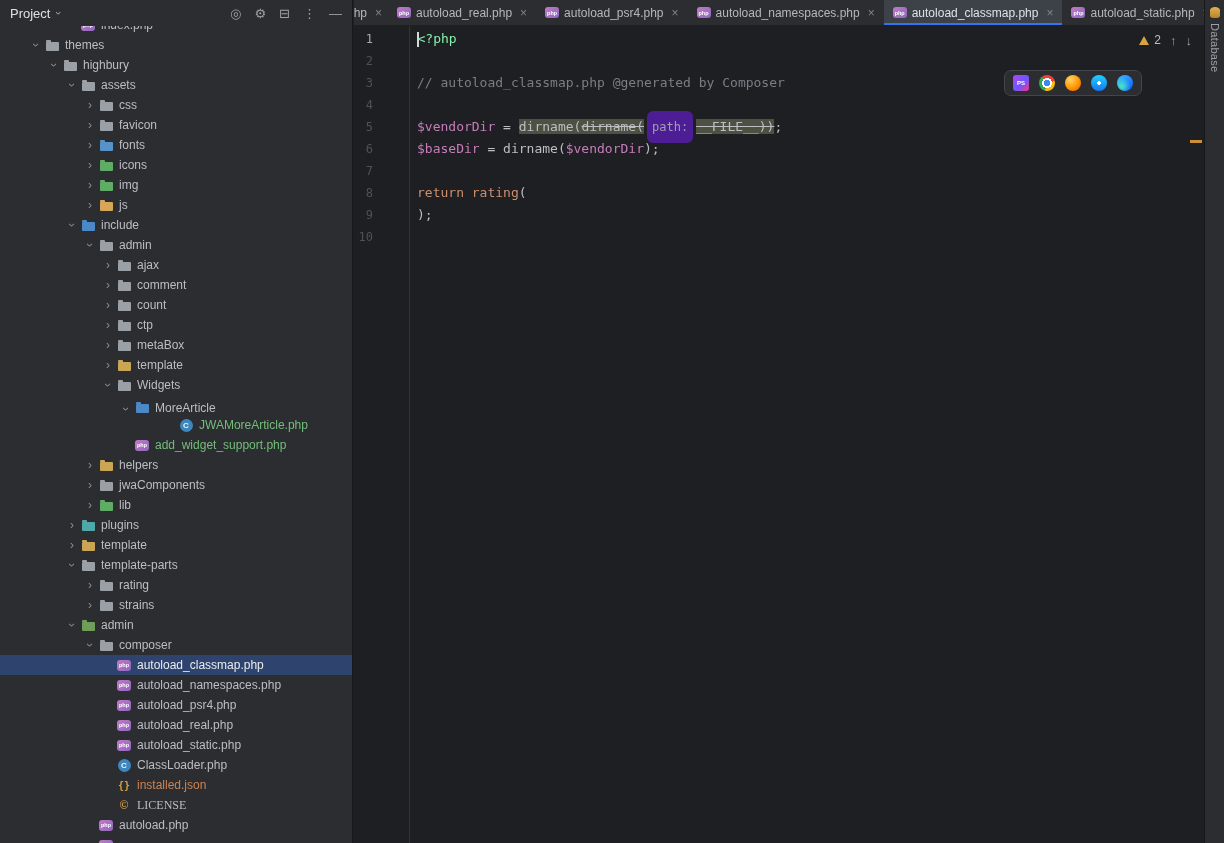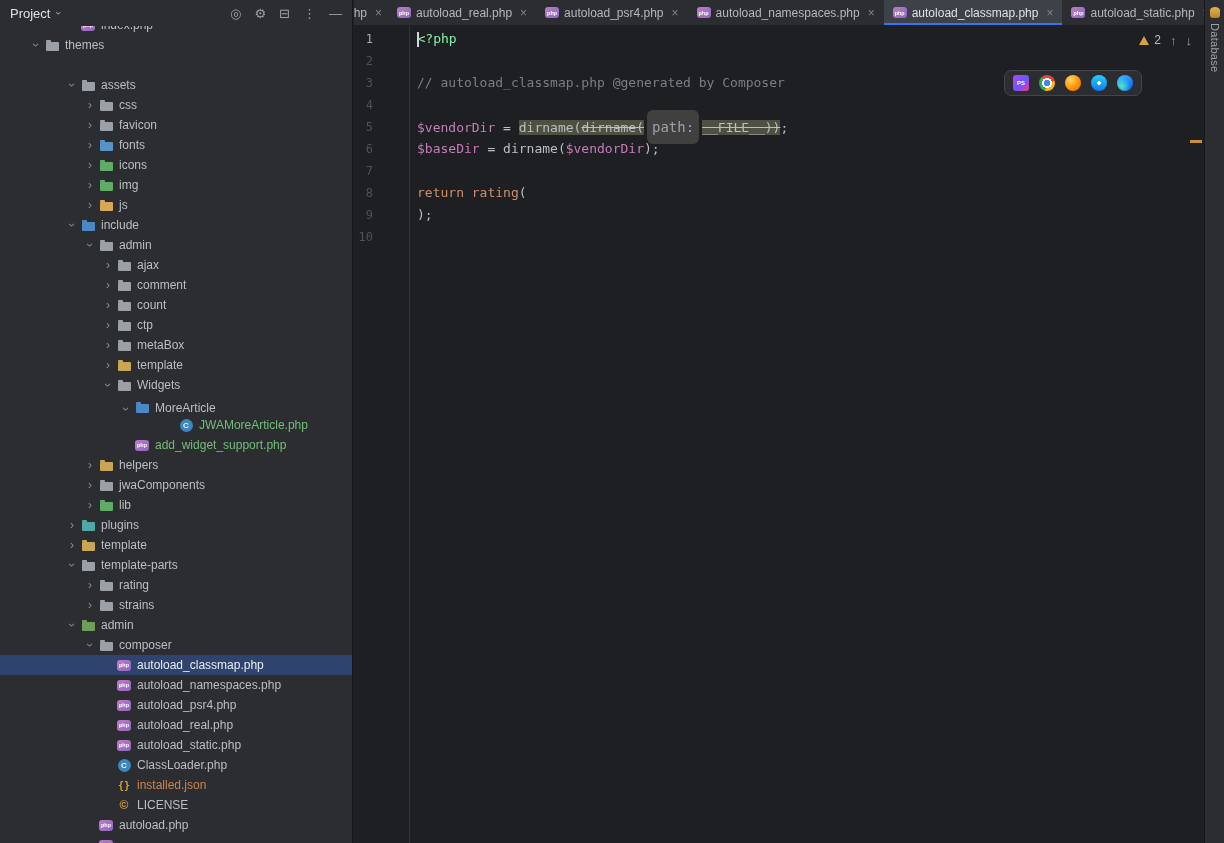--- a/index.html
+++ b/index.html
@@ -45,21 +45,21 @@
   .lnum.active{color:#A8ABB2;}
   #code{position:absolute;left:57px;top:2px;right:14px;font-family:"DejaVu Sans Mono",monospace;font-size:13px;line-height:22px;color:#BCBEC4;}
   .cline{height:22px;white-space:pre;padding-left:6px;}
   .s-tag{color:#86efac;}
   .s-comment{color:#7A7E85;}
   .s-var{color:#C77DBB;}
   .s-keyword{color:#CF8E6D;}
   .s-plain{color:#BCBEC4;}
   .hl{background:#4E5042;}
   .strike{text-decoration:line-through;}
-  .s-hint{background:#404040;color:#9DA0A8;font-size:14px;border-radius:6px;padding:9px 5px;margin:0 3px;font-family:"DejaVu Sans Mono",monospace;}
+  .s-hint{background:#4c1d95;color:#9DA0A8;font-size:12px;border-radius:6px;padding:9px 5px;margin:0 3px;font-family:"DejaVu Sans Mono",monospace;}
   .caret{display:inline-block;width:1.5px;height:15px;background:#D4D6DB;vertical-align:middle;margin-right:-1px;}
 
   #inspection{position:absolute;top:7px;right:12px;display:flex;align-items:center;gap:9px;}
   .warn-tri{width:0;height:0;border-left:5.5px solid transparent;border-right:5.5px solid transparent;border-bottom:9px solid #D9A343;}
   #warn-count{font-size:12px;color:#BCBEC4;margin-left:-4px;}
   .nav-arrow{color:#9DA0A8;font-size:13px;line-height:1;}
 
   #browser-toolbar{position:absolute;top:44px;right:62px;height:26px;display:flex;align-items:center;gap:10px;padding:0 8px;background:#2B2D30;border:1px solid #43454A;border-radius:7px;box-sizing:border-box;}
   .bicon{width:16px;height:16px;border-radius:50%;flex:none;}
   .b-phpstorm{border-radius:3px;background:linear-gradient(135deg,#B345F1,#6B57FF 55%,#FF318C);display:flex;align-items:center;justify-content:center;}
@@ -88,20 +88,27 @@
         </span>
         <span>index.php</span>
       </div>
       <div class="trow" style="top: 35px;">
         <span class="chev" style="margin-left: 28px;"><span class="exp">›</span></span>
         <span class="ticon">
           <span class="i-folder" style="background: rgb(154, 160, 166);"></span>
         </span>
         <span>themes</span>
       </div>
+      <div class="trow" style="top: 55px;">
+        <span class="chev" style="margin-left: 46px;"><span class="exp">›</span></span>
+        <span class="ticon">
+          <span class="i-folder" style="background: rgb(154, 160, 166);"></span>
+        </span>
+        <span>highbury</span>
+      </div>
       <div class="trow" style="top: 75px; align-items: center;">
         <span class="chev" style="margin-left: 64px;"><span class="exp">›</span></span>
         <span class="ticon">
           <span class="i-folder" style="background: rgb(154, 160, 166);"></span>
         </span>
         <span>assets</span>
       </div>
       <div class="trow" style="top: 95px;">
         <span class="chev" style="margin-left: 82px;"><span>›</span></span>
         <span class="ticon">
@@ -340,21 +347,21 @@
         </span>
         <span>ClassLoader.php</span>
       </div>
       <div class="trow" style="top: 775px;">
         <span class="chev" style="margin-left: 100px;"></span>
         <span class="ticon">
           <span class="i-json"></span>
         </span>
         <span style="color: rgb(206, 131, 80);">installed.json</span>
       </div>
-      <div class="trow" style="top: 795px;">
+      <div class="trow" style="top: 795px; font-family: Liberation Serif, serif;">
         <span class="chev" style="margin-left: 100px;"></span>
         <span class="ticon">
           <span class="i-license"></span>
         </span>
         <span>LICENSE</span>
       </div>
       <div class="trow" style="top: 815px;">
         <span class="chev" style="margin-left: 82px;"></span>
         <span class="ticon">
           <span class="i-php"></span>

